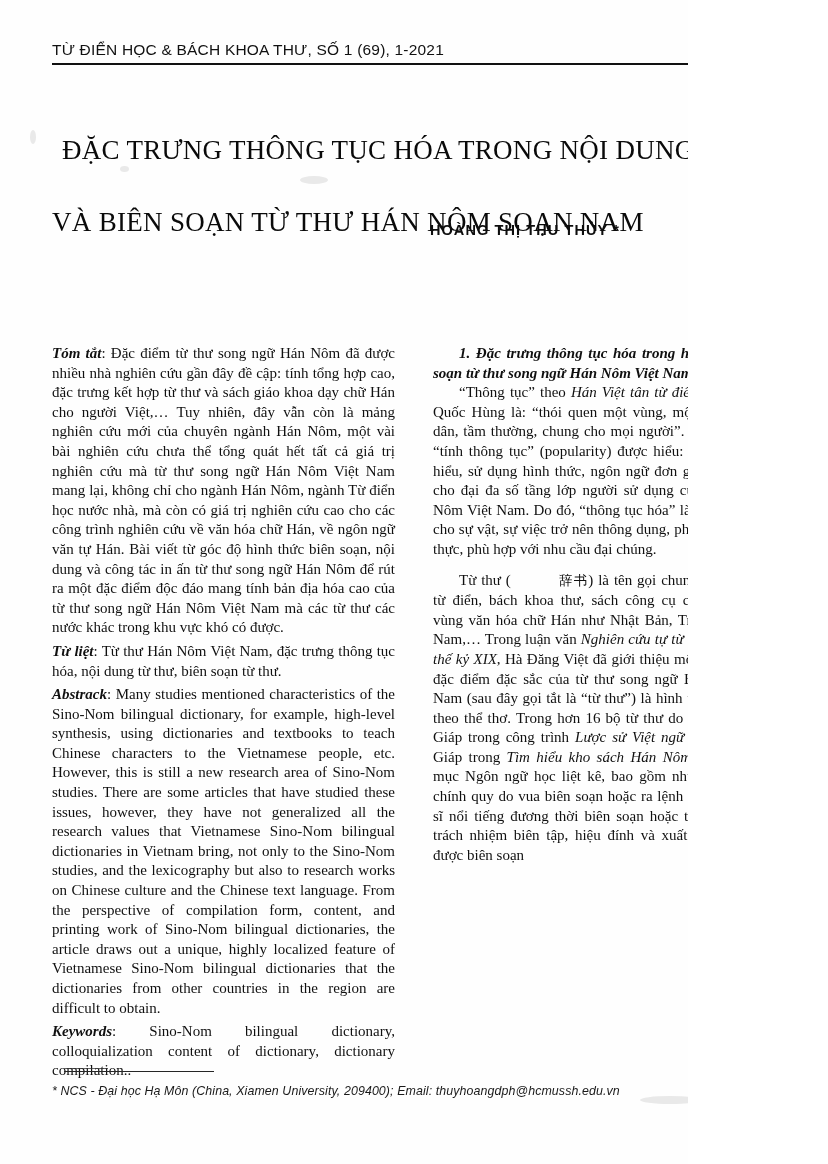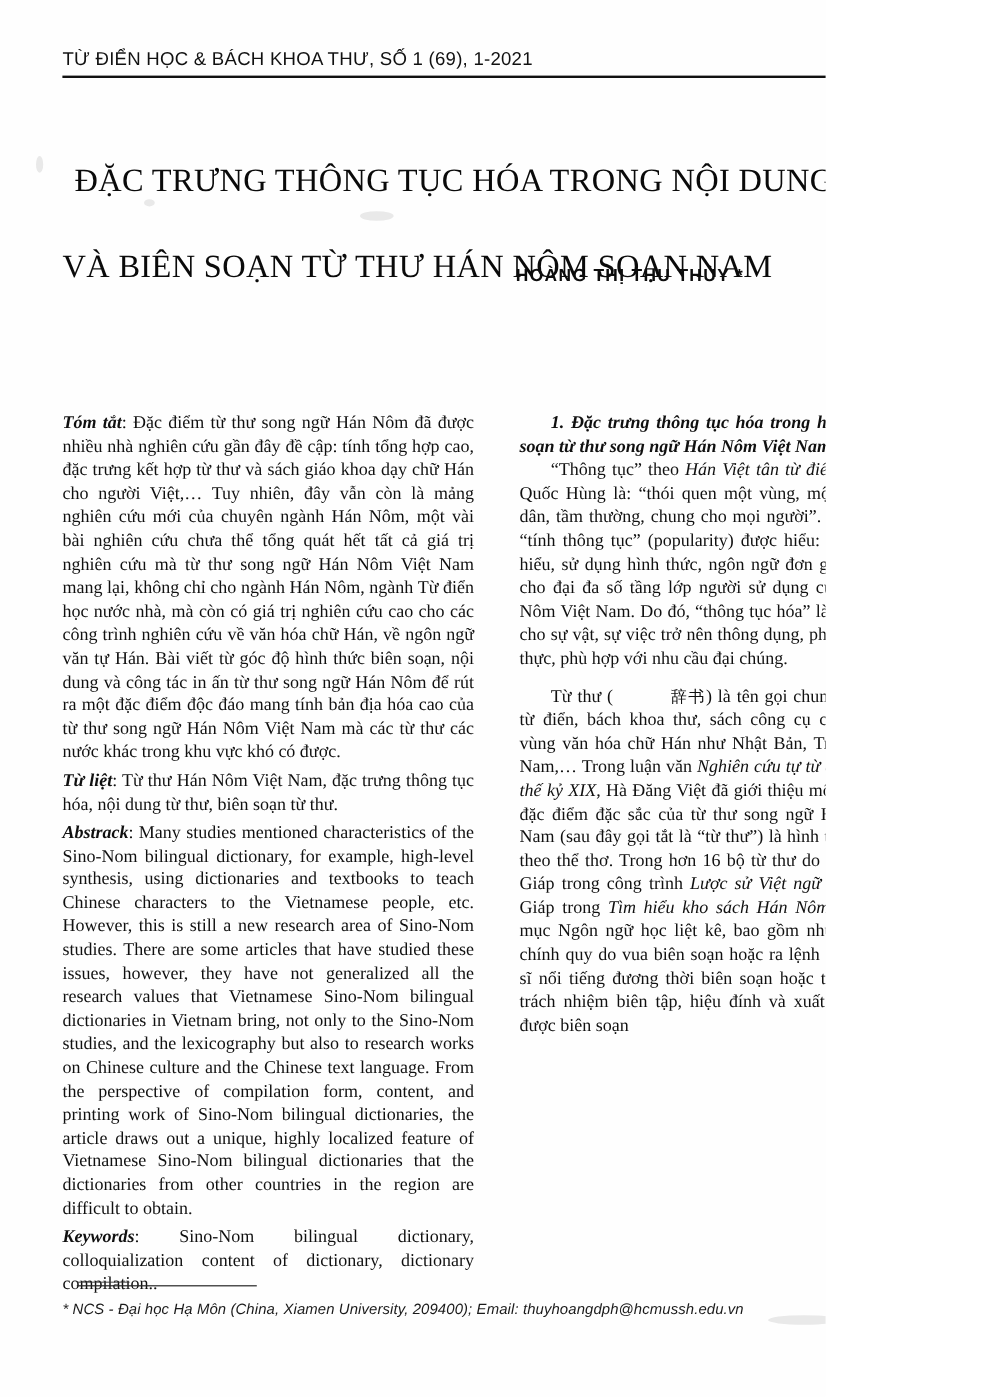--- a/index.html
+++ b/index.html
@@ -102,21 +102,21 @@
     hyphens: none;
   }
   .col p.indent { text-indent: 26px; }
   .lbl {
     font-style: italic;
     font-weight: 700;
     margin-top: 44px;
   }
   .ital { font-style: italic; }
   .han {
-    font-family: Liberation Serif, serif;
+    font-family: Liberation Mono, monospace;
     font-size: 13.5px;
     margin-left: 47px;
   }
 
   .section-heading {
     margin: 0 0 12px 0;
     font-size: 15.2px;
     line-height: 21px;
     font-weight: 700;
     text-align: justify;

